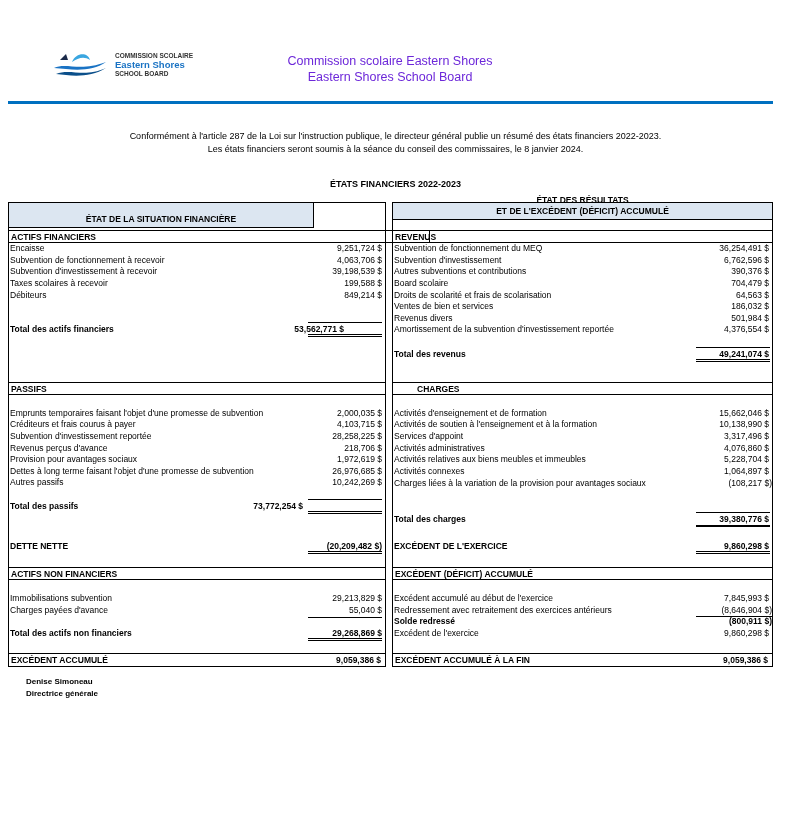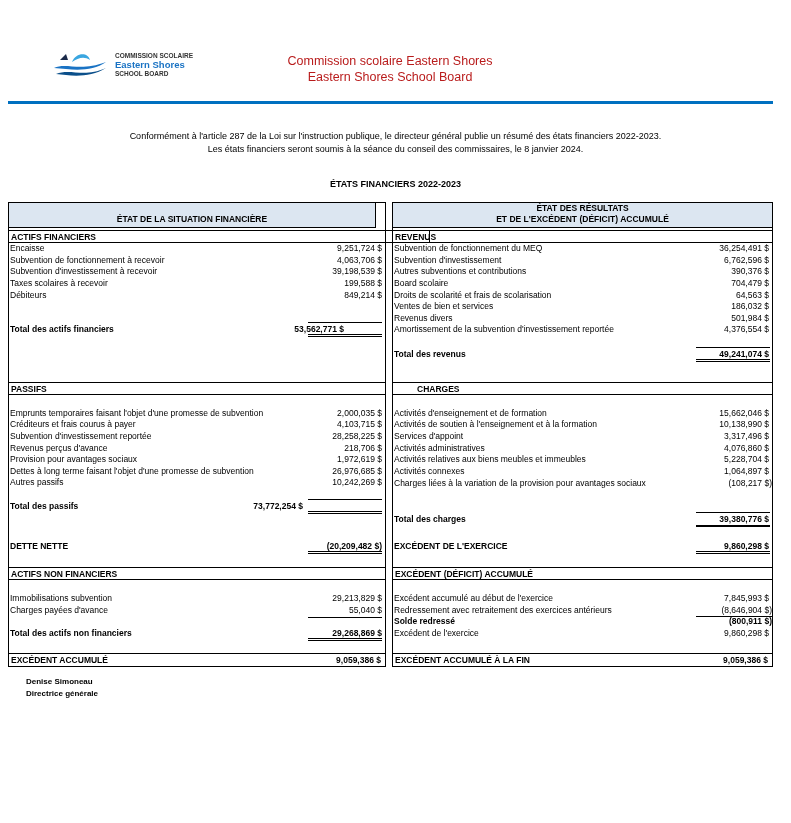--- a/index.html
+++ b/index.html
@@ -1,21 +1,21 @@
 <!DOCTYPE html>
 <html><head>
 <meta charset="utf-8">
 <style>
   * { box-sizing: border-box; margin: 0; padding: 0; }
   body { width: 791px; height: 823px; background: #ffffff; position: relative; font-family: "Liberation Sans", sans-serif; color: #000; overflow: hidden; }
   .abs { position: absolute; }
   .logo { left: 50px; top: 48px; width: 160px; height: 34px; }
   .logo-text { position: absolute; left: 65px; top: 4px; font-size: 6.5px; line-height: 8px; font-weight: bold; color: #333; white-space: nowrap; }
   .logo-text .mid { font-size: 9.5px; line-height: 10px; color: #1a73c4; }
-  .org-title { left: 250px; top: 53px; width: 280px; text-align: center; font-size: 12.5px; line-height: 16px; color: #b91c1c; }
+  .org-title { left: 250px; top: 53px; width: 280px; text-align: center; font-size: 12.5px; line-height: 16px; color: #6d28d9; }
   .rule { left: 8px; top: 101px; width: 765px; height: 3px; background: #0070c0; }
   .intro { left: 40px; top: 130px; width: 711px; text-align: center; font-size: 9px; line-height: 12.5px; }
   .doc-title { left: 0; top: 179px; width: 791px; text-align: center; font-size: 9px; font-weight: bold; }
   .panel { border: 1.5px solid #000; }
   .hdr { background: #dce6f1; border: 1.5px solid #000; font-size: 8.5px; font-weight: bold; text-align: center; line-height: 11px; display: flex; flex-direction: column; justify-content: flex-end; padding-bottom: 2px; }
   .sec { border: 1px solid #000; font-size: 8.5px; font-weight: bold; padding-left: 2px; height: 13px; line-height: 12px; }
   .row { font-size: 8.5px; line-height: 11px; height: 11px; white-space: nowrap; }
   .row .lbl { position: absolute; left: 2px; }
   .row .val { position: absolute; right: 4px; text-align: right; }
   .row.bold { font-weight: bold; }
@@ -48,21 +48,21 @@
 <div class="abs rule"></div>
 
 <div class="abs intro">
   <div>Conformément à l'article 287 de la Loi sur l'instruction publique, le directeur général publie un résumé des états financiers 2022-2023.</div>
   <div>Les états financiers seront soumis à la séance du conseil des commissaires, le 8 janvier 2024.</div>
 </div>
 
 <div class="abs doc-title">ÉTATS FINANCIERS 2022-2023</div>
 
 <div class="abs panel" style="left:8px;top:202px;width:378px;height:465px;"></div>
-<div class="abs hdr" style="left:8px;top:202px;width:368px;height:26px;">
+<div class="abs hdr" style="left:8px;top:202px;width:306px;height:26px;">
   <div>ÉTAT DE LA SITUATION FINANCIÈRE</div>
 </div>
 
 <div class="abs sec" style="left:8px;top:230px;width:422px;">ACTIFS FINANCIERS</div>
 <div class="abs row" style="left:8px;top:243px;width:378px;">
     <span class="lbl">Encaisse</span>
     <span class="val">9,251,724 $</span>
   </div>
 <div class="abs row" style="left:8px;top:255px;width:378px;">
     <span class="lbl">Subvention de fonctionnement à recevoir</span>
@@ -144,21 +144,21 @@
     <span class="val">29,268,869 $</span>
   </div>
 <div class="abs dline" style="left:308px;top:637px;width:74px;"></div>
 
 <div class="abs sec" style="left:8px;top:653px;width:378px;height:14px;">
   <span>EXCÉDENT ACCUMULÉ</span>
   <span style="position:absolute;right:4px;">9,059,386 $</span>
 </div>
 
 <div class="abs panel" style="left:392px;top:202px;width:381px;height:465px;"></div>
-<div class="abs hdr" style="left:392px;top:202px;width:381px;height:26px;">
+<div class="abs hdr" style="left:392px;top:202px;width:381px;height:18px;">
   <div>ÉTAT DES RÉSULTATS</div>
   <div>ET DE L'EXCÉDENT (DÉFICIT) ACCUMULÉ</div>
 </div>
 
 <div class="abs sec" style="left:392px;top:230px;width:381px;">REVENUS</div>
 <div class="abs row" style="left:392px;top:243px;width:381px;">
     <span class="lbl">Subvention de fonctionnement du MEQ</span>
     <span class="val">36,254,491 $</span>
   </div>
 <div class="abs row" style="left:392px;top:255px;width:381px;">

